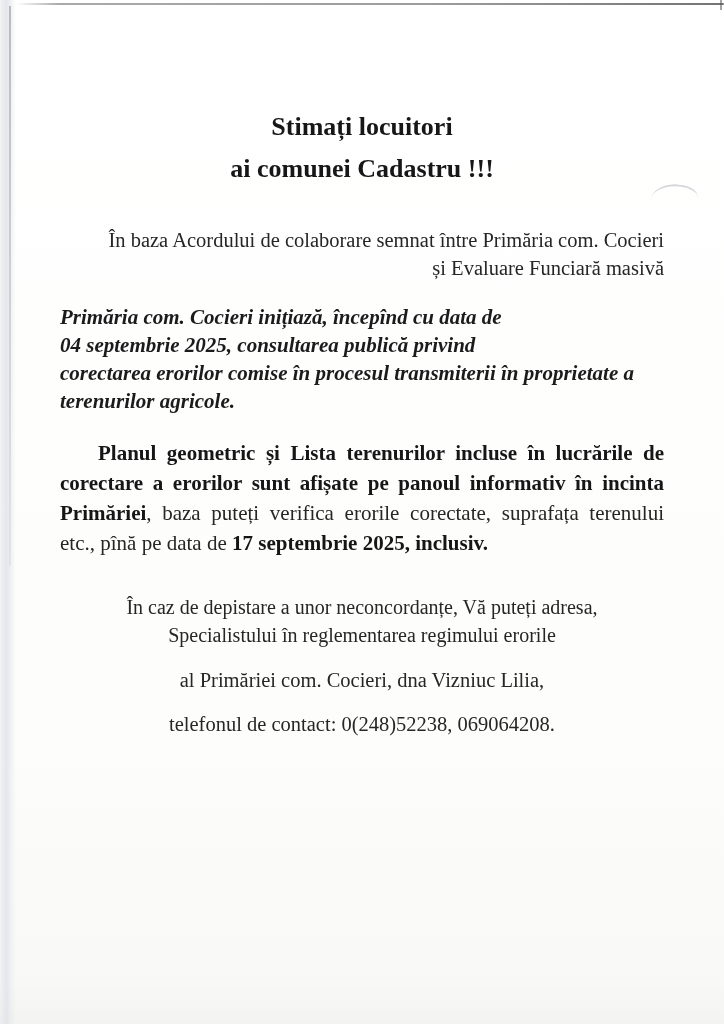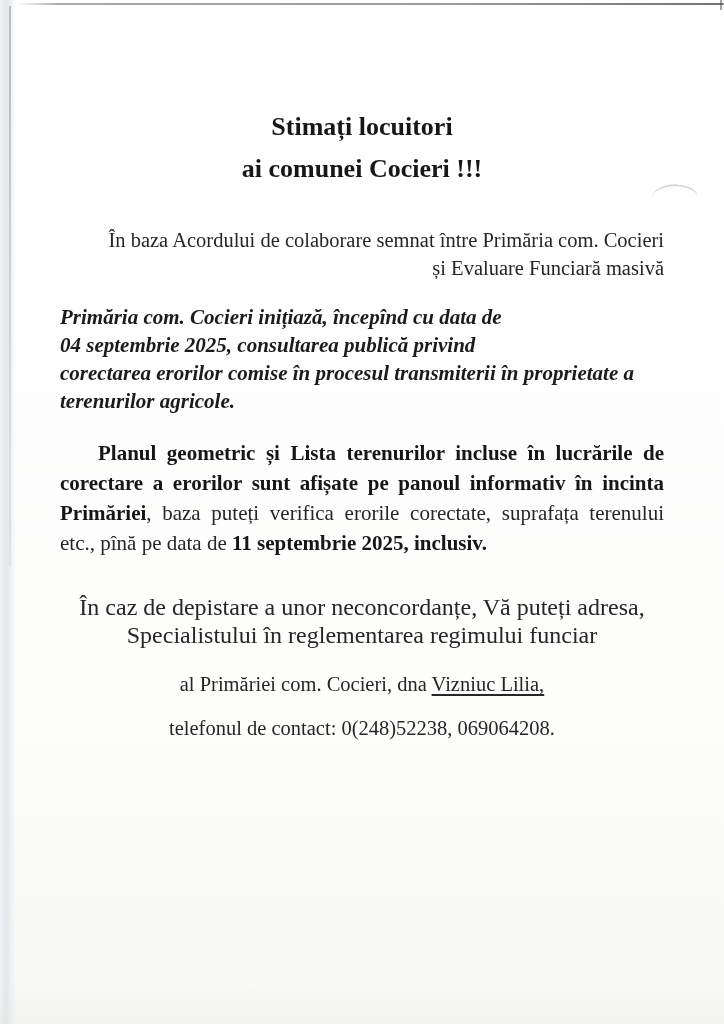--- a/index.html
+++ b/index.html
@@ -101,67 +101,67 @@
     text-indent: 38px;
     font-size: 21px;
     line-height: 30px;
     color: #262626;
   }
   .details .b { font-weight: bold; color: #161616; }
 
   .contact {
     margin-top: 35px;
     text-align: center;
-    font-size: 24px;
+    font-size: 20px;
     line-height: 28px;
     color: #262626;
   }
   .contact .line { display: block; }
   .contact-row {
     margin-top: 9px;
     text-align: center;
     font-size: 20.5px;
     color: #262626;
   }
   .contact-row.phone { margin-top: 16px; }
-  .underlined { text-decoration: underline; text-underline-offset: 3px; }
+  .underlined { text-underline-offset: 3px; }
 </style>
 </head>
 <body>
 
 <div class="scan-left-edge"></div>
 <div class="scan-left-line"></div>
 <div class="scan-top-edge"></div>
 <div class="scan-corner-tick"></div>
 <div class="scan-smudge"></div>
 <div class="scan-bottom-texture"></div>
 
 <div class="sheet">
 
   <h1 class="doc-title">
     <span class="line">Stimați locuitori</span>
-    <span class="line">ai comunei Cocieri !!!</span>
+    <span class="line">ai comunei Cadastru !!!</span>
   </h1>
 
   <p class="intro">
     <span class="line">În baza Acordului de colaborare semnat între Primăria com. Cocieri</span>
     <span class="line">și Evaluare Funciară masivă</span>
   </p>
 
   <p class="announcement">
     <span class="line">Primăria com. Cocieri inițiază, începînd cu data de</span>
     <span class="line">04 septembrie 2025, consultarea publică privind</span>
     <span class="line">corectarea erorilor comise în procesul transmiterii în proprietate a</span>
     <span class="line">terenurilor agricole.</span>
   </p>
 
-  <p class="details"><span class="b">Planul geometric și Lista terenurilor incluse în lucrările de corectare a erorilor sunt afișate pe panoul informativ în incinta Primăriei</span><span>, baza puteți verifica erorile corectate, suprafața terenului etc., pînă pe data de </span><span class="b">11 septembrie 2025, inclusiv.</span></p>
+  <p class="details"><span class="b">Planul geometric și Lista terenurilor incluse în lucrările de corectare a erorilor sunt afișate pe panoul informativ în incinta Primăriei</span><span>, baza puteți verifica erorile corectate, suprafața terenului etc., pînă pe data de </span><span class="b">17 septembrie 2025, inclusiv.</span></p>
 
   <p class="contact">
     <span class="line">În caz de depistare a unor neconcordanțe, Vă puteți adresa,</span>
-    <span class="line">Specialistului în reglementarea regimului funciar</span>
+    <span class="line">Specialistului în reglementarea regimului erorile</span>
   </p>
 
   <p class="contact-row"><span>al Primăriei com. Cocieri, dna </span><span class="underlined">Vizniuc Lilia,</span></p>
 
   <p class="contact-row phone">telefonul de contact: 0(248)52238, 069064208.</p>
 
 </div>
 
 </body></html>

